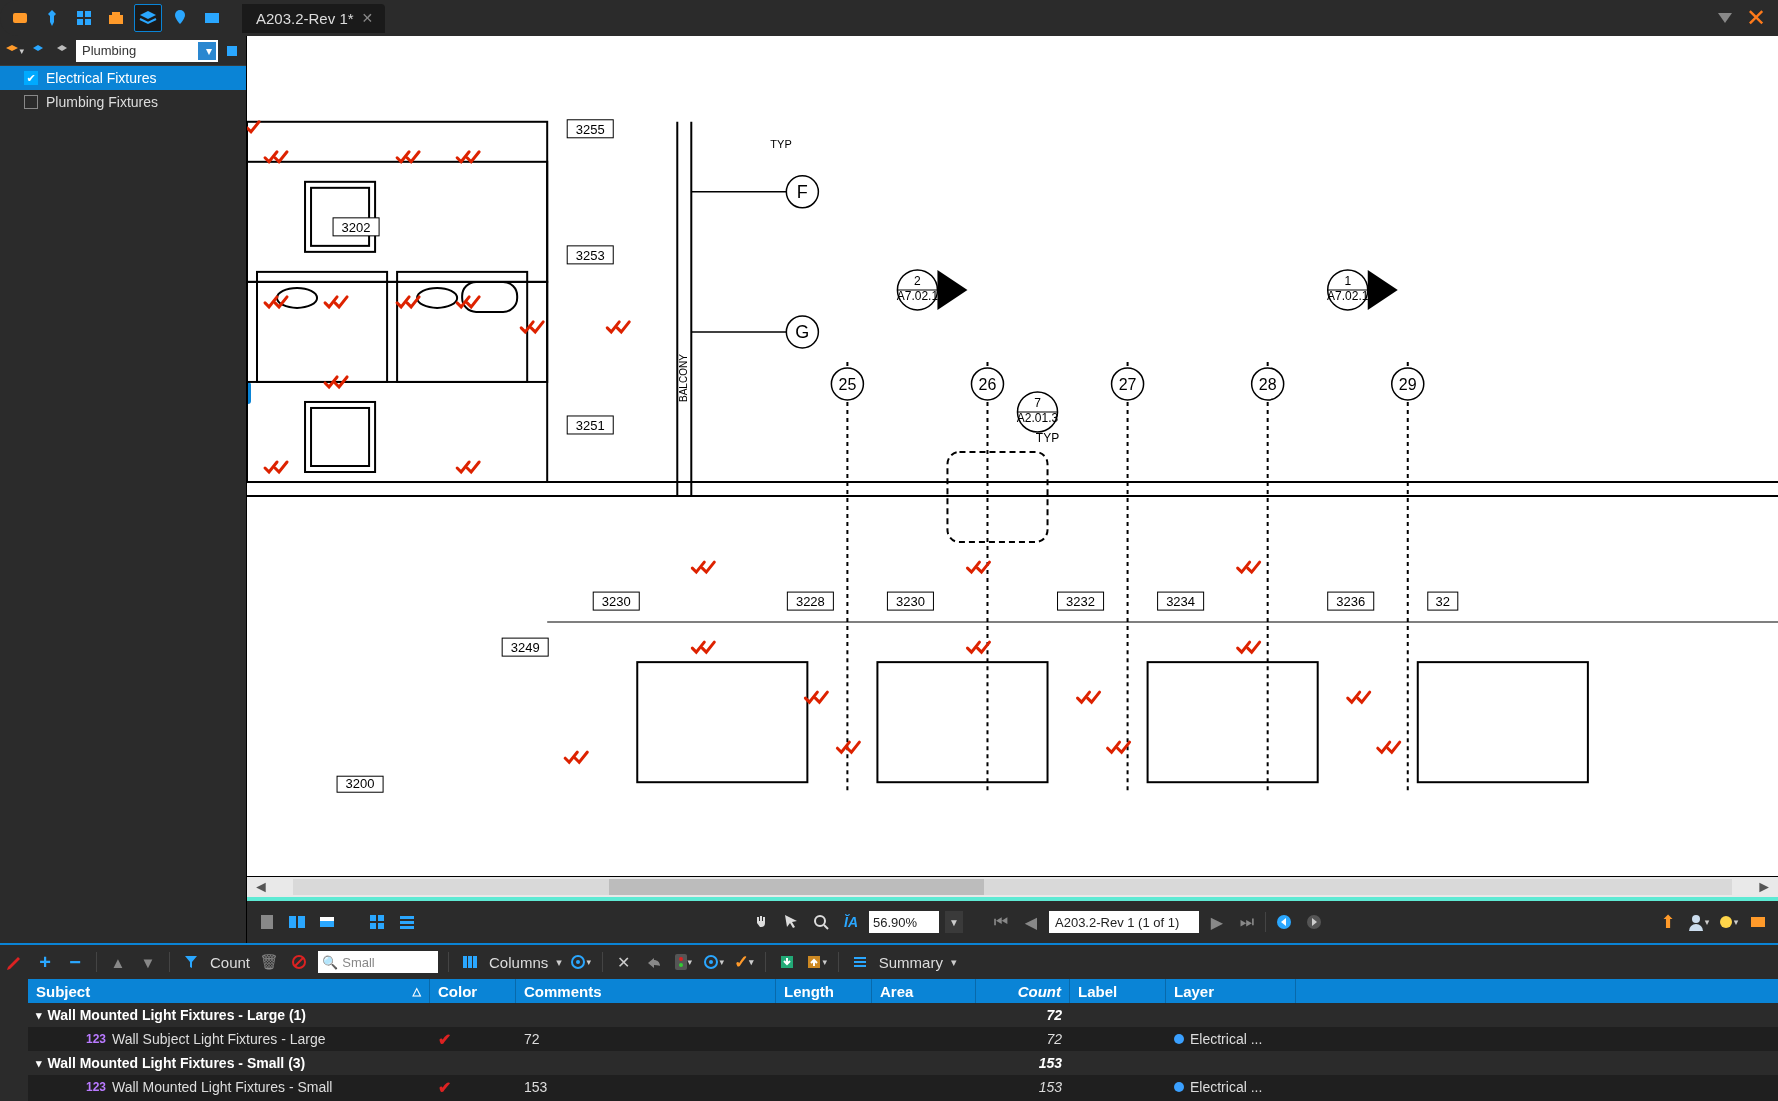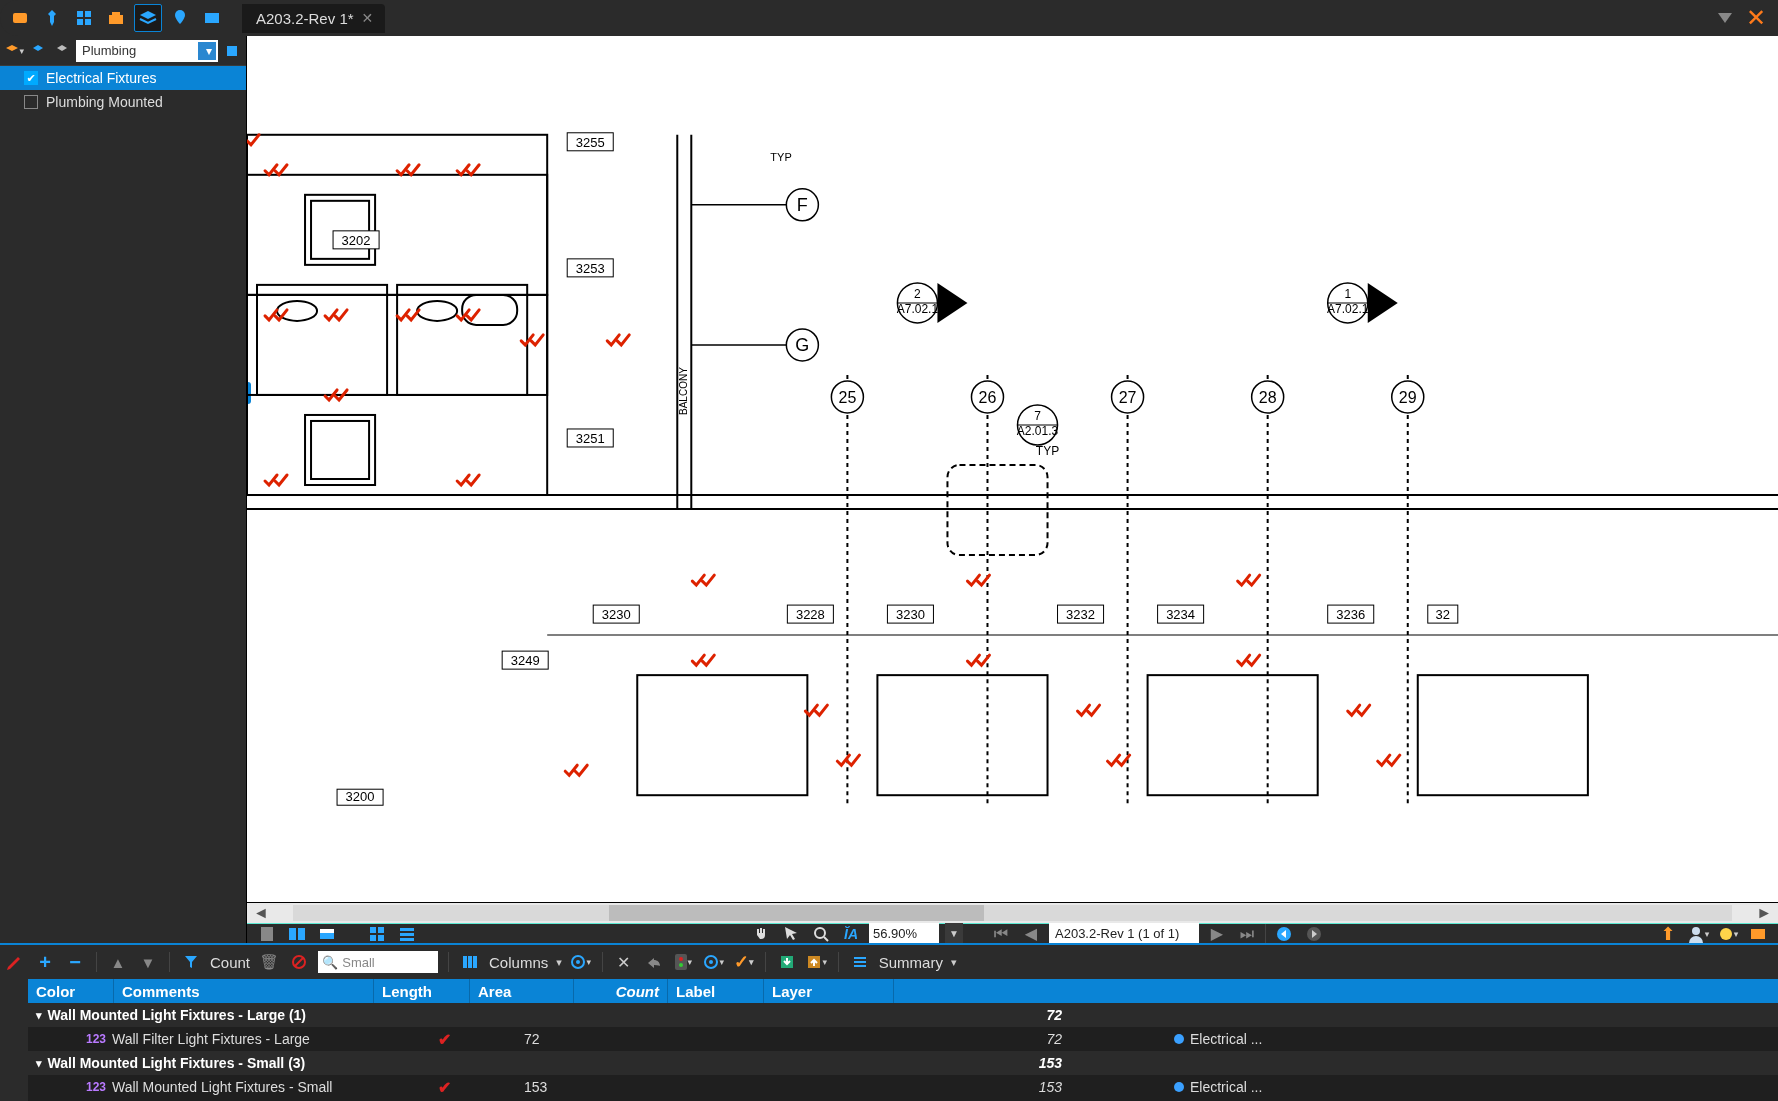--- a/index.html
+++ b/index.html
@@ -36,21 +36,21 @@
 
 
 .canvaswrap { flex: 1; display: flex; flex-direction: column; min-width: 0; }
 .canvas { flex: 1; background: #fff; position: relative; overflow: hidden; border-bottom: 1px solid #000;}
 .canvas svg { position:absolute; inset:0; }
 .scroll-h { height: 20px; background: #e9e9e9; display:flex; align-items:center; }
 .scroll-h .track { flex:1; height:16px; background:#d9d9d9; margin:0 18px; position:relative;}
 .scroll-h .thumb { position:absolute; left:22%; width:26%; top:0; bottom:0; background:#bcbcbc;}
 .blue-handle { width:10px; height:22px; background:#0a84d6; position:absolute; left:-6px; top:346px; border-radius:3px;}
 
-.viewbar { height: 20px; background: #2b2b2b; display: flex; align-items: center; gap: 10px; padding: 0 8px; border-top:1px solid #5eead4;}
+.viewbar { height: 46px; background: #2b2b2b; display: flex; align-items: center; gap: 10px; padding: 0 8px; border-top:4px solid #5eead4;}
 .vb-group { display: flex; align-items: center; gap: 6px; }
 .vb-icon { width: 24px; height: 24px; display:flex; align-items:center; justify-content:center; cursor:pointer;}
 .zoom-box { width: 70px; height: 22px; background: #fff; color:#222; font-size:13px; display:flex; align-items:center; padding:0 4px;}
 .zoom-dd { width:18px; height:22px; background:#3a3a3a; color:#ccc; display:flex; align-items:center; justify-content:center; font-size:10px; cursor:pointer;}
 .doc-box { width: 150px; height: 22px; background: #fff; color:#222; font-size:13px; display:flex; align-items:center; padding:0 6px; white-space:nowrap; overflow:hidden;}
 .vb-spacer { flex: 1; }
 
 
 .bottompanel { height: 158px; background: #1f1f1f; display: flex; border-top: 2px solid #0a84d6; }
 .bp-left { width: 28px; background:#2b2b2b; display:flex; flex-direction:column; align-items:center; padding-top:6px; gap:6px;}
@@ -177,21 +177,21 @@
             </svg>
           </div>
       </div>
       <div class="leftpanel-list">
         <div class="lp-item selected">
           <span class="lp-chk checked">✔</span>
           <span>Electrical Fixtures</span>
         </div>
         <div class="lp-item">
           <span class="lp-chk"></span>
-          <span>Plumbing Mounted</span>
+          <span>Plumbing Fixtures</span>
         </div>
       </div>
     </div>
 
     <div class="canvaswrap">
       <div class="canvas">
         <div class="blue-handle"></div>
         <svg viewBox="0 0 1530 668" width="100%" height="100%">
 
           <g stroke="#000" stroke-width="2" fill="none">
@@ -677,20 +677,24 @@
               <line x1="2" y1="4" x2="14" y2="4" stroke="#2aa7ff" stroke-width="2"></line>
               <line x1="2" y1="8" x2="14" y2="8" stroke="#2aa7ff" stroke-width="2"></line>
               <line x1="2" y1="12" x2="14" y2="12" stroke="#2aa7ff" stroke-width="2"></line>
             </svg>
           </div>
         <span>Summary</span>
           <span style="color:#ccc;font-size:11px">▾</span>
       </div>
 
       <div class="bp-header">
+        <div class="col c-subj">
+            <span>Subject</span>
+            <span style="margin-left:auto;font-size:11px">△</span>
+          </div>
         <div class="col c-color">Color</div>
         <div class="col c-comm">Comments</div>
         <div class="col c-len">Length</div>
         <div class="col c-area">Area</div>
         <div class="col c-cnt">Count</div>
         <div class="col c-lab">Label</div>
         <div class="col c-lay">Layer</div>
       </div>
 
       <div class="bp-rows">
@@ -704,21 +708,21 @@
             <div class="col c-comm"></div>
             <div class="col c-len"></div>
             <div class="col c-area"></div>
           <div class="col c-cnt">72</div>
           <div class="col c-lab"></div>
             <div class="col c-lay"></div>
         </div>
         <div class="bp-row item">
           <div class="col c-subj" style="padding-left:58px;">
               <span class="prefix">123</span>
-              <span>Wall Filter Light Fixtures - Large</span>
+              <span>Wall Subject Light Fixtures - Large</span>
             </div>
           <div class="col c-color">
               <span class="check-red">✔</span>
             </div>
           <div class="col c-comm">72</div>
           <div class="col c-len"></div>
             <div class="col c-area"></div>
           <div class="col c-cnt">72</div>
           <div class="col c-lab"></div>
           <div class="col c-lay">

